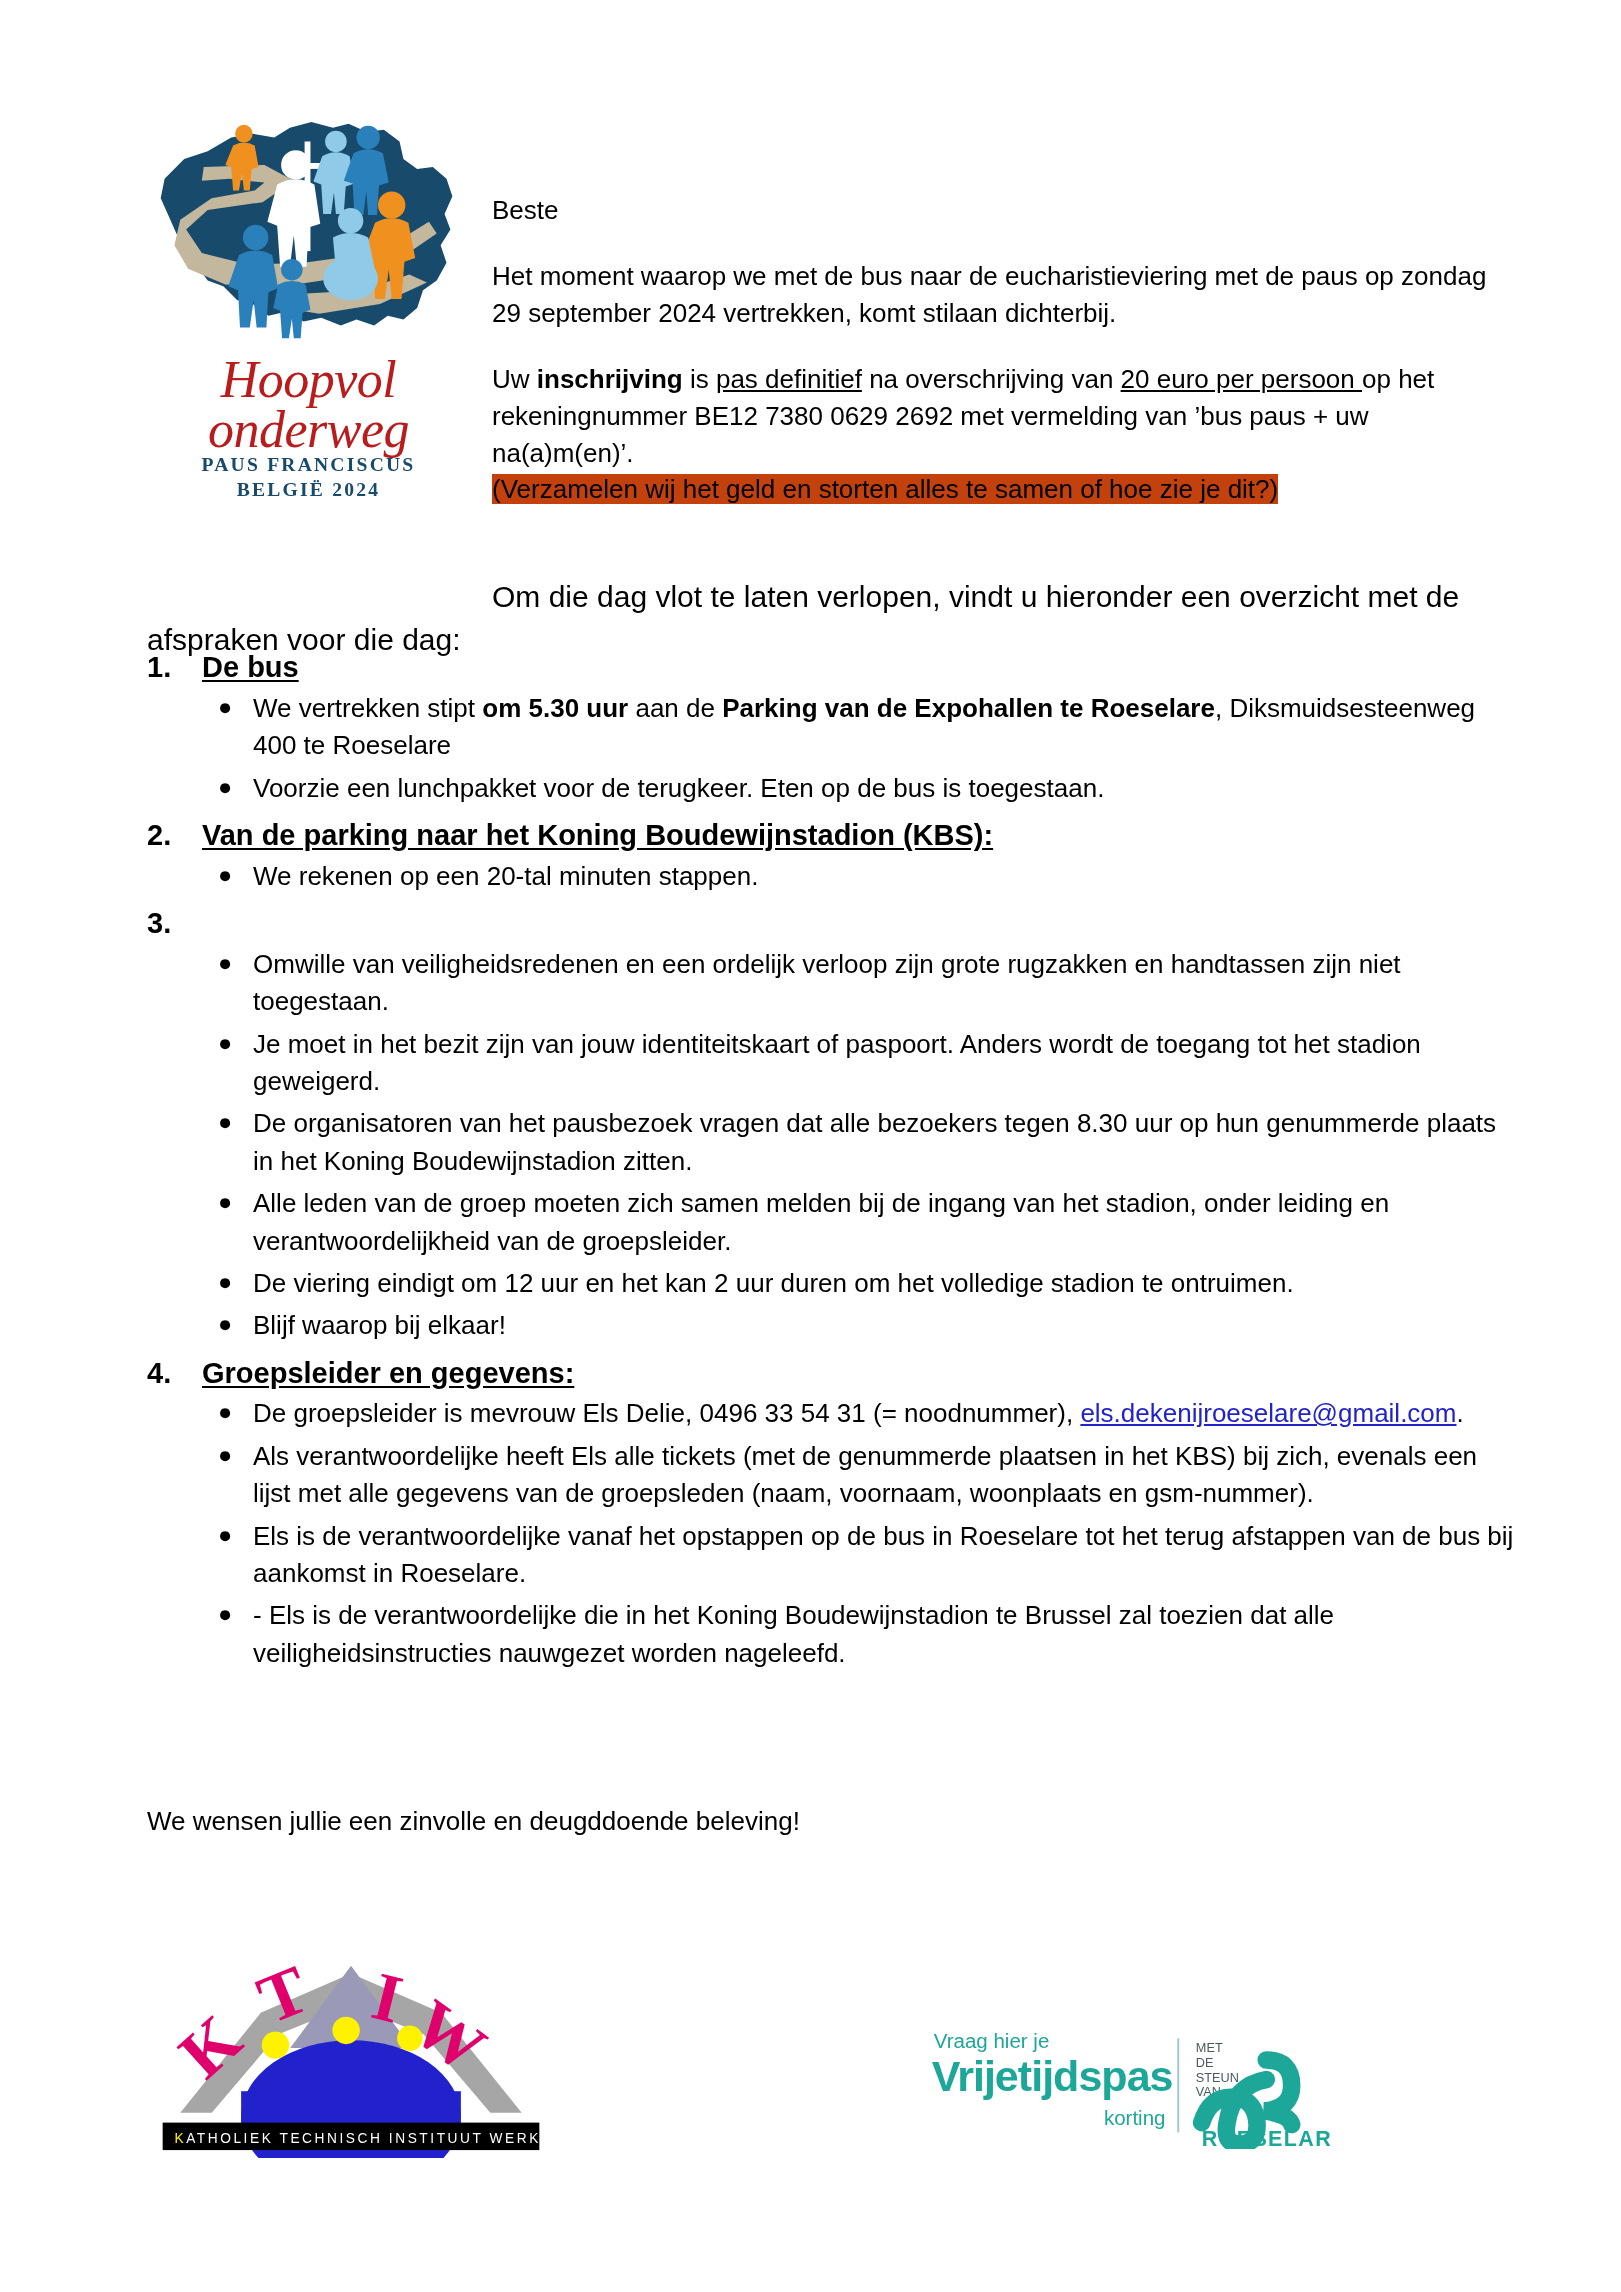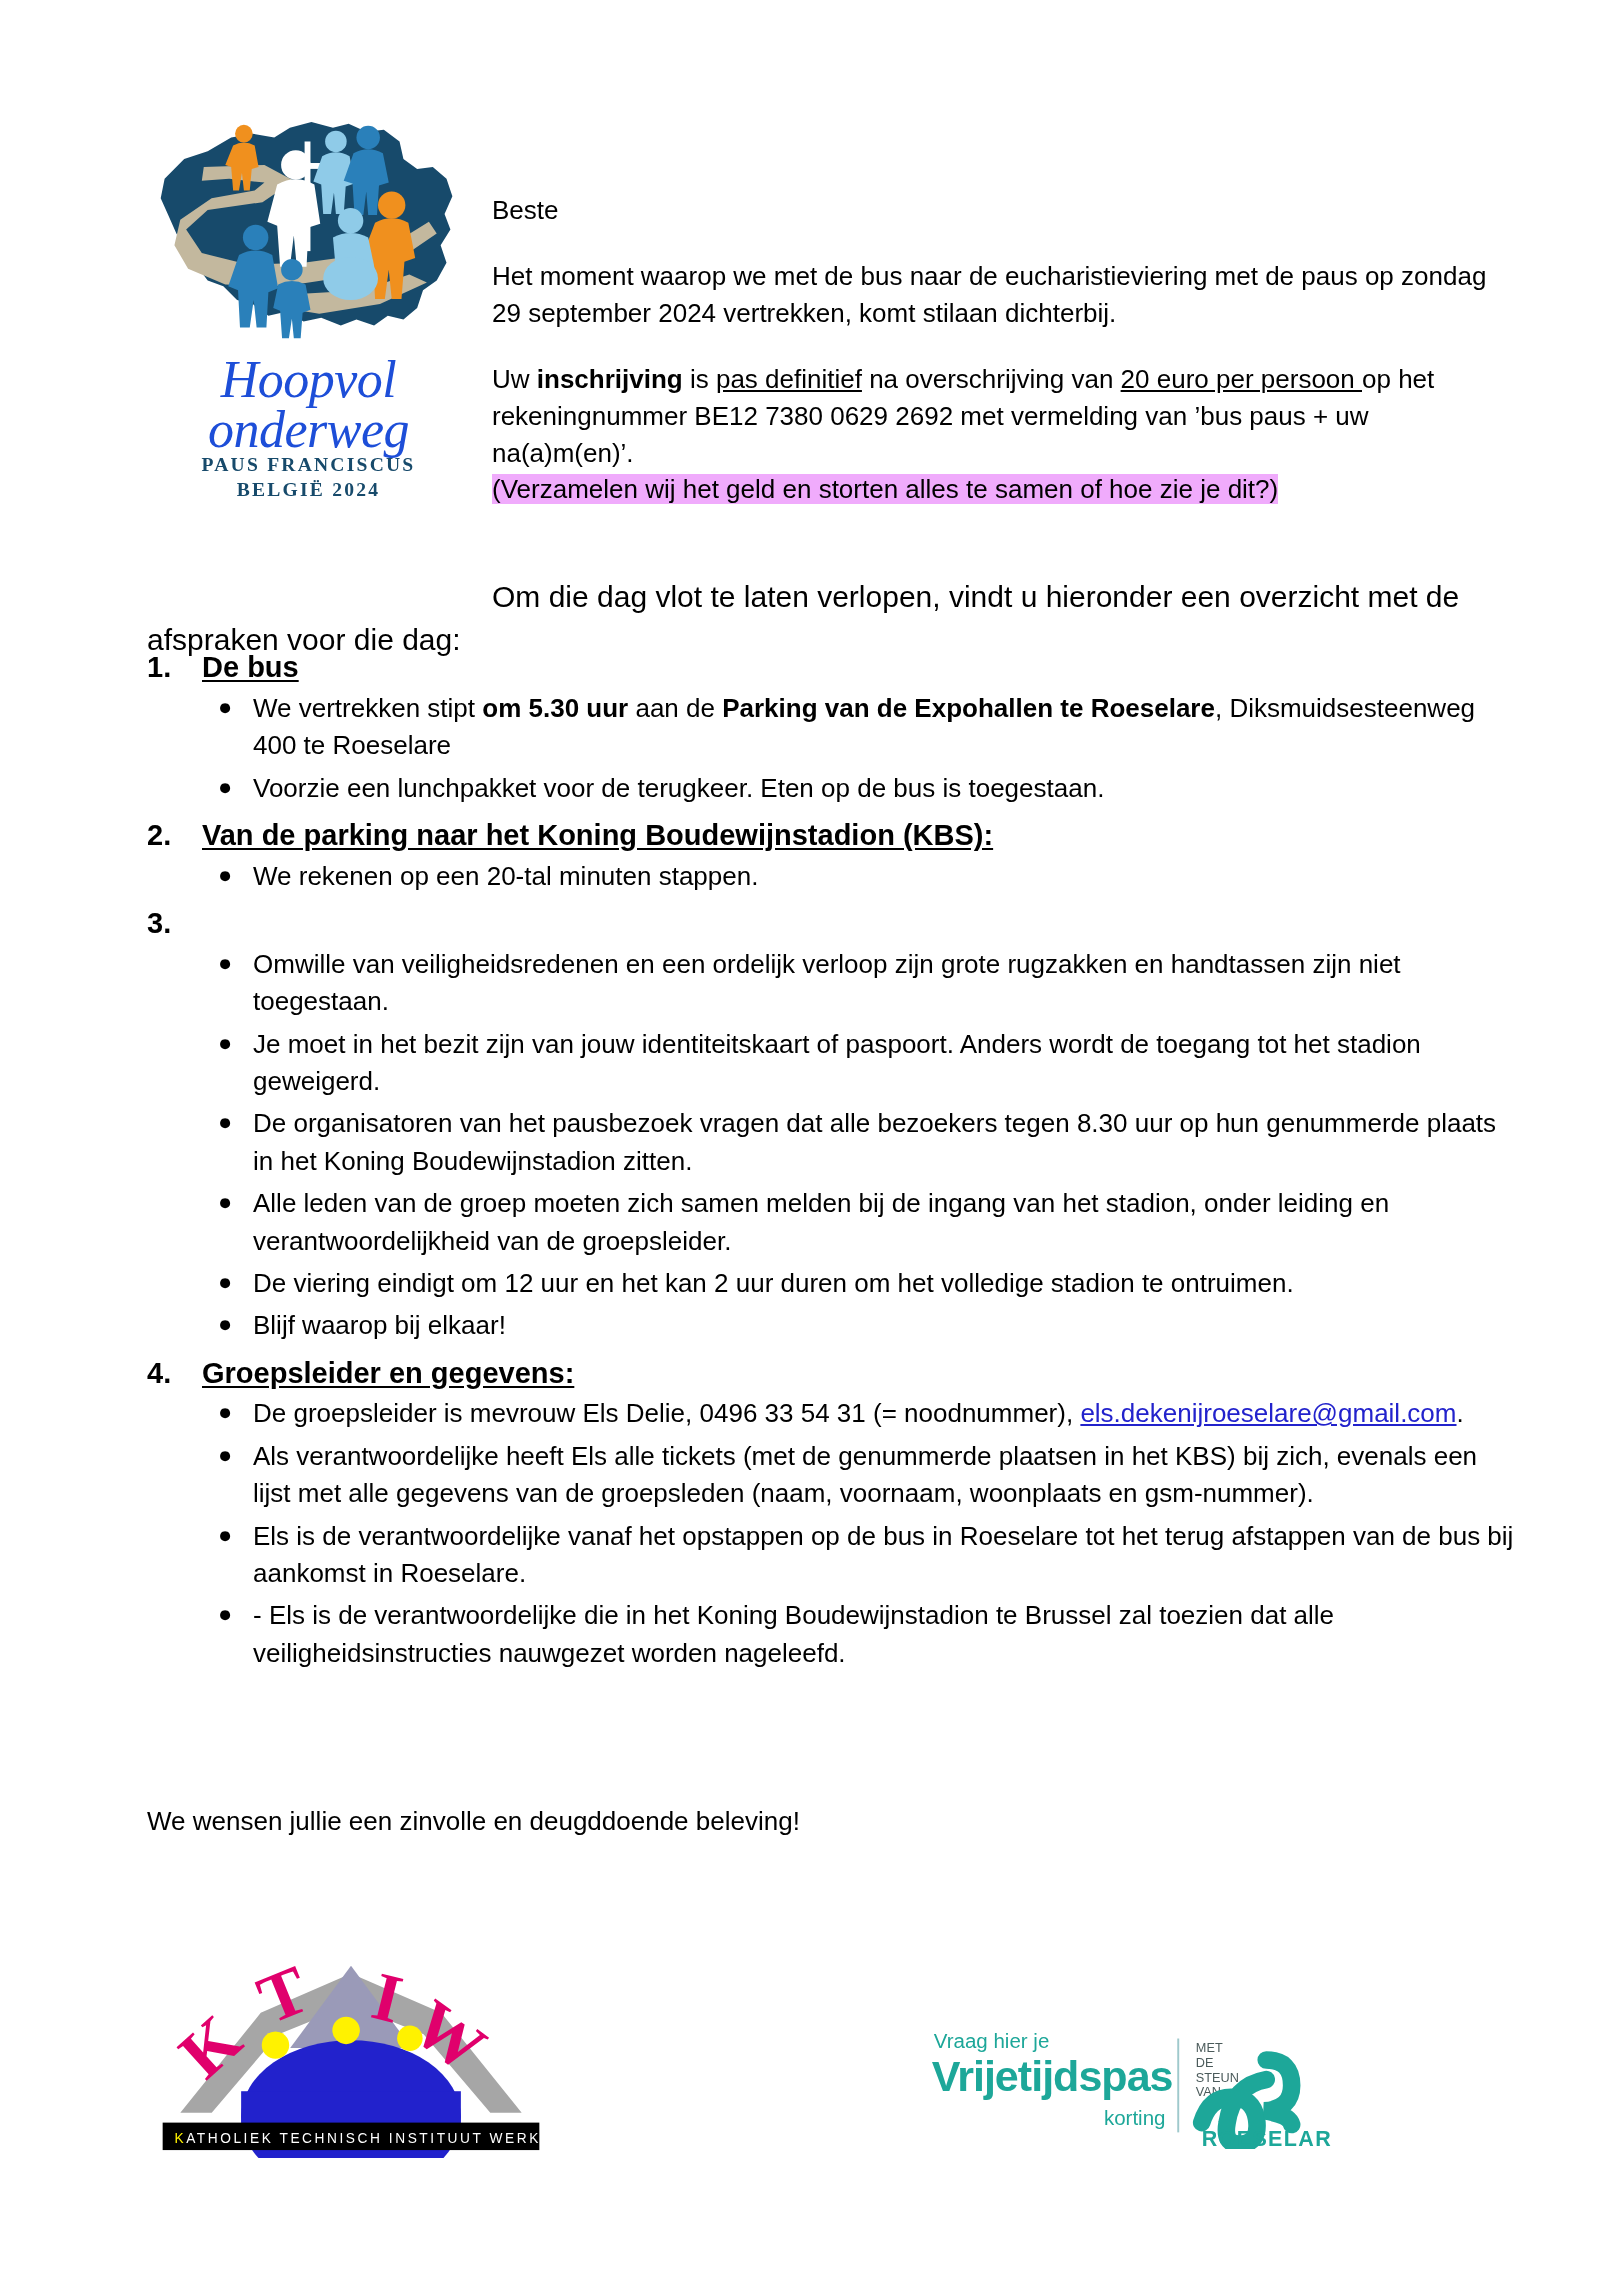--- a/index.html
+++ b/index.html
@@ -41,21 +41,21 @@
     position: absolute;
     left: 0;
     top: 247px;
     width: 323px;
     text-align: center;
     font-family: "Liberation Serif", serif;
     font-style: italic;
     font-weight: 400;
     font-size: 52px;
     line-height: 0.96;
-    color: #1d4ed8;
+    color: #b91c1c;
     letter-spacing: -0.5px;
   }
   .logo-sub {
     position: absolute;
     left: 0;
     top: 344px;
     width: 323px;
     text-align: center;
     font-family: "Liberation Serif", serif;
     font-weight: 700;
@@ -71,21 +71,21 @@
     left: 492px;
     top: 192px;
     width: 1019px;
     font-size: 26px;
     line-height: 1.42;
   }
   .intro-block p { margin: 0 0 29px 0; }
   .intro-block p.tight { margin-bottom: 0; }
 
   .hl {
-    background: #f0abfc;
+    background: #c2410c;
     box-decoration-break: clone;
     -webkit-box-decoration-break: clone;
   }
   .b { font-weight: 700; }
   .u { text-decoration: underline; }
 
   .wrap-para {
     position: absolute;
     left: 147px;
     top: 576px;

